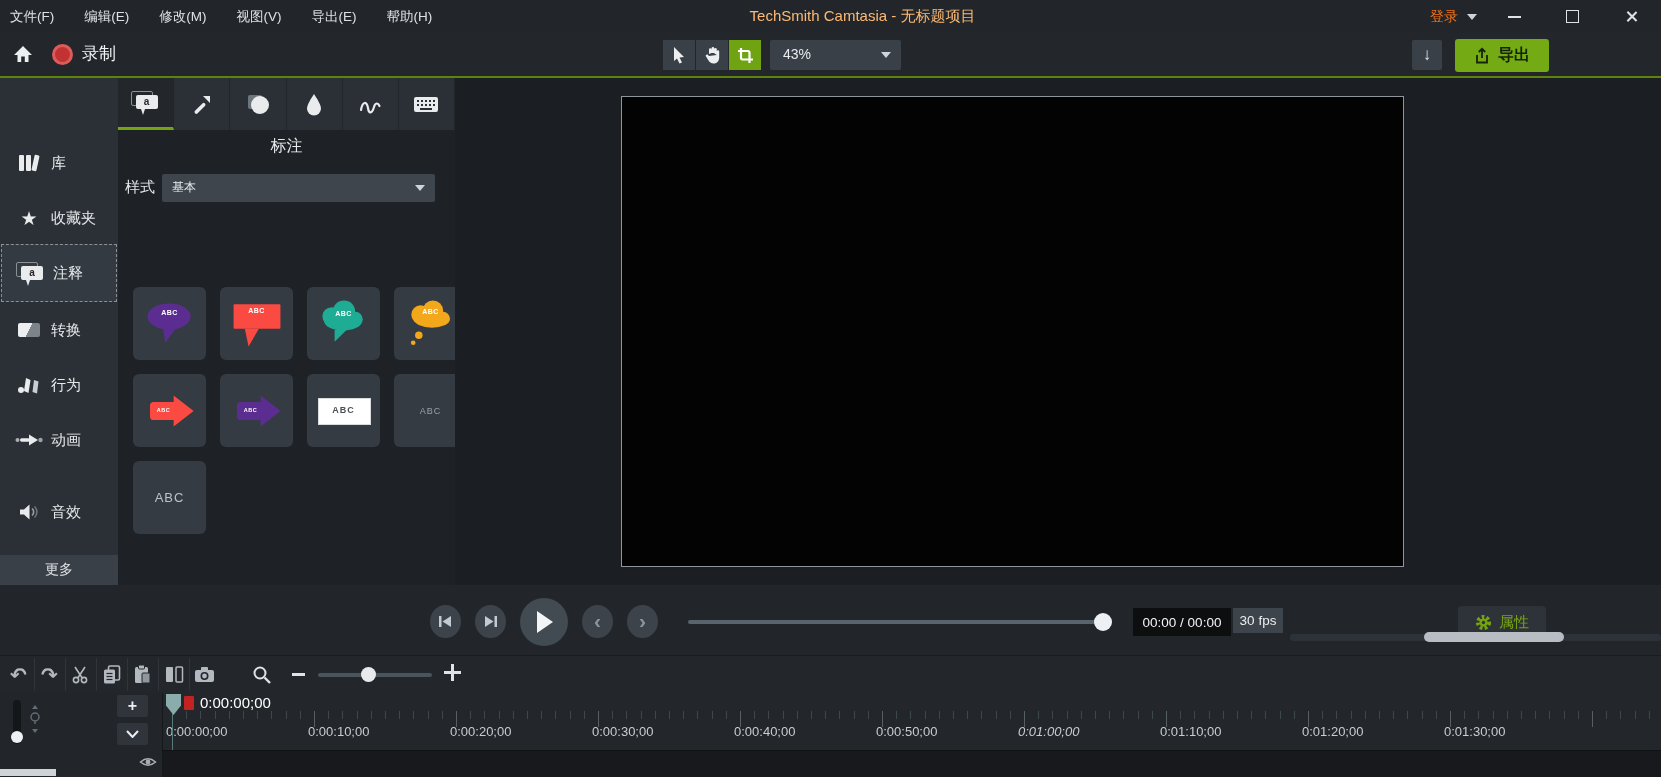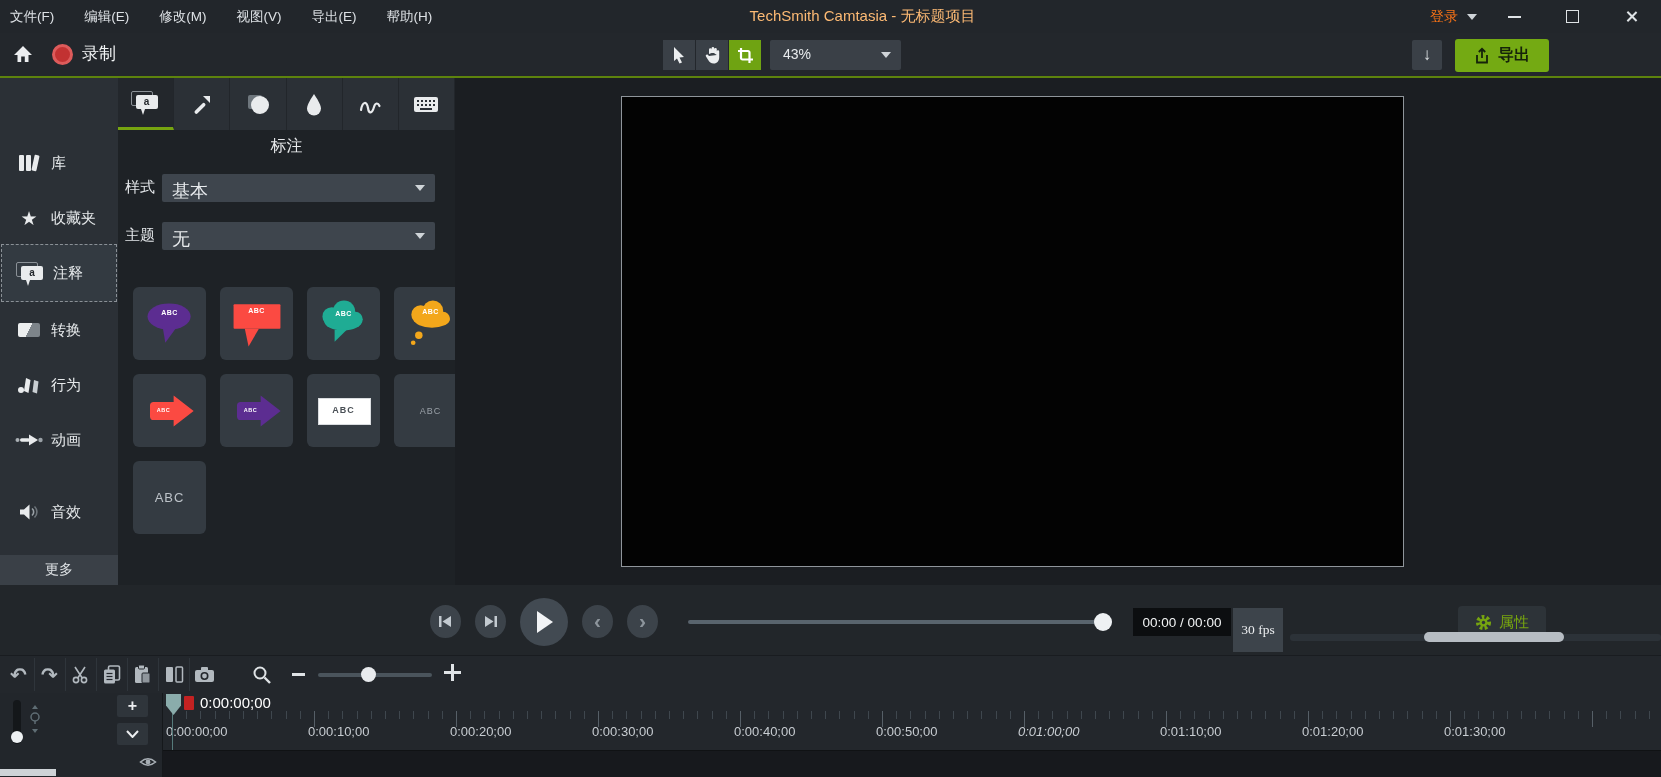--- a/index.html
+++ b/index.html
@@ -53,21 +53,21 @@
 
   
   .panel{position:absolute;left:118px;top:78px;width:337px;height:507px;background:#1e2226;}
   .tabs{position:absolute;left:0;top:0;width:337px;height:52px;display:flex;background:#2b3036;}
   .tab{flex:1;display:flex;align-items:center;justify-content:center;border-right:1px solid #22262b;box-sizing:border-box;}
   .tab.selected{background:#23272c;border-bottom:3px solid #76a410;}
   .panel-title{position:absolute;left:0;top:52px;width:337px;height:32px;display:flex;align-items:center;justify-content:center;font-size:16px;color:#e8eaec;}
   .field-row{position:absolute;left:0;width:337px;height:28px;}
   .field-row .flabel{position:absolute;left:7px;top:4px;font-size:15px;color:#e4e7ea;}
   .select{position:absolute;left:44px;top:0;width:273px;height:28px;background:#3e454d;border-radius:2px;}
-  .select .val{position:absolute;left:10px;top:5px;font-size:18px;color:#e8ebee;}
+  .select .val{position:absolute;left:10px;top:5px;font-size:12px;color:#e8ebee;}
   .select .caret-down{position:absolute;right:10px;top:11px;}
   .callout-grid{position:absolute;left:15px;top:209px;display:grid;grid-template-columns:repeat(4,73px);grid-auto-rows:73px;gap:14px;}
   .tile{position:relative;background:#343b42;border-radius:6px;}
   .tile svg{position:absolute;left:50%;top:50%;transform:translate(-50%,-50%);}
   .tile-label{position:absolute;left:0;width:100%;text-align:center;font-size:7px;font-weight:bold;letter-spacing:.5px;}
   .lab-speech-rounded{top:22px;} .lab-speech-rect{top:20px;} .lab-cloud{top:23px;} .lab-thought-cloud{top:21px;}
   .lab-arrow-right{top:33px;left:-6px;font-size:5.5px;}
   .tb-box{position:absolute;left:11px;top:24px;width:51px;height:25px;background:currentColor;border:1px solid #d9dcdf;}
   .lab-text-box{top:31px;font-size:9px;letter-spacing:1px;}
   .lab-text-plain{top:32px;font-size:9px;letter-spacing:1px;font-weight:normal;}
@@ -79,21 +79,21 @@
 
   
   .playbar{position:absolute;left:0;top:585px;width:1661px;height:70px;background:#22262a;}
   .pbtn{position:absolute;border-radius:50%;background:#3c434a;display:flex;align-items:center;justify-content:center;}
   .pbtn.small{width:31px;height:33px;}
   .pbtn.play{width:48px;height:48px;background:#424a52;}
   .chev{font-size:21px;color:#8d959c;font-weight:bold;line-height:1;margin-top:-3px;}
   .seek-track{position:absolute;left:688px;top:35px;width:424px;height:4px;background:#59646d;border-radius:2px;}
   .seek-thumb{position:absolute;left:1094px;top:28px;width:18px;height:18px;border-radius:50%;background:#eef1f3;}
   .timebox{position:absolute;left:1133px;top:23px;width:98px;height:28px;background:#0c0e10;display:flex;align-items:center;justify-content:center;font-size:13.5px;color:#f2f4f5;}
-  .fpsbox{position:absolute;left:1233px;top:23px;width:50px;height:44px;background:#3d444b;display:flex;align-items:center;justify-content:center;font-size:13.5px;color:#eceef0;font-family:Liberation Serif, serif;}
+  .fpsbox{position:absolute;left:1233px;top:23px;width:50px;height:25px;background:#3d444b;display:flex;align-items:center;justify-content:center;font-size:13.5px;color:#eceef0;}
   .props-btn{position:absolute;left:1458px;top:21px;width:88px;height:33px;background:#2d3338;border-radius:4px;display:flex;align-items:center;justify-content:center;gap:7px;color:#76a410;font-size:15px;}
   .hscroll-thumb{position:absolute;left:1424px;top:47px;width:140px;height:10px;border-radius:5px;background:#b7bdc3;}
   .hscroll-track{position:absolute;left:1290px;top:49px;width:371px;height:7px;border-radius:3px;background:#2c3238;}
 
   
   .tl-toolbar{position:absolute;left:0;top:655px;width:1661px;height:38px;background:#23272c;border-top:1px solid #191c20;box-sizing:border-box;}
   .tcell{position:absolute;top:2px;width:31px;height:33px;display:flex;align-items:center;justify-content:center;border-right:1px solid #2f353b;color:#b2b9bf;}
   .uglyph{font-size:20px;font-weight:bold;color:#b2b9bf;line-height:1;}
   .tl-minus{position:absolute;left:292px;top:17px;width:13px;height:3px;background:#dfe3e6;}
   .tl-zslider-track{position:absolute;left:318px;top:17px;width:114px;height:4px;background:#4a545c;border-radius:2px;}
@@ -314,27 +314,20 @@
       </div>
     </div>
     <div class="panel-title">标注</div>
     <div class="field-row" style="top:96px;">
       <span class="flabel">样式</span>
       <div class="select">
         <span class="val">基本</span>
         <span class="caret-down"></span>
       </div>
     </div>
-    <div class="field-row" style="top:144px;">
-      <span class="flabel">主题</span>
-      <div class="select">
-        <span class="val">无</span>
-        <span class="caret-down"></span>
-      </div>
-    </div>
     <div class="callout-grid" id="callout-grid">
         <div class="tile" style="color: rgb(92, 45, 145);">
           <svg width="60" height="54" viewBox="0 0 64 56">
             <ellipse cx="31" cy="20" rx="23" ry="14" fill="currentColor"></ellipse>
             <path d="M24 30 L40 30 L27 48 Z" fill="currentColor"></path>
           </svg>
           <span class="tile-label lab-speech-rounded" style="color: rgb(255, 255, 255);">ABC</span>
         </div>
         <div class="tile" style="color: rgb(251, 74, 66);">
           <svg width="60" height="54" viewBox="0 0 64 56">

